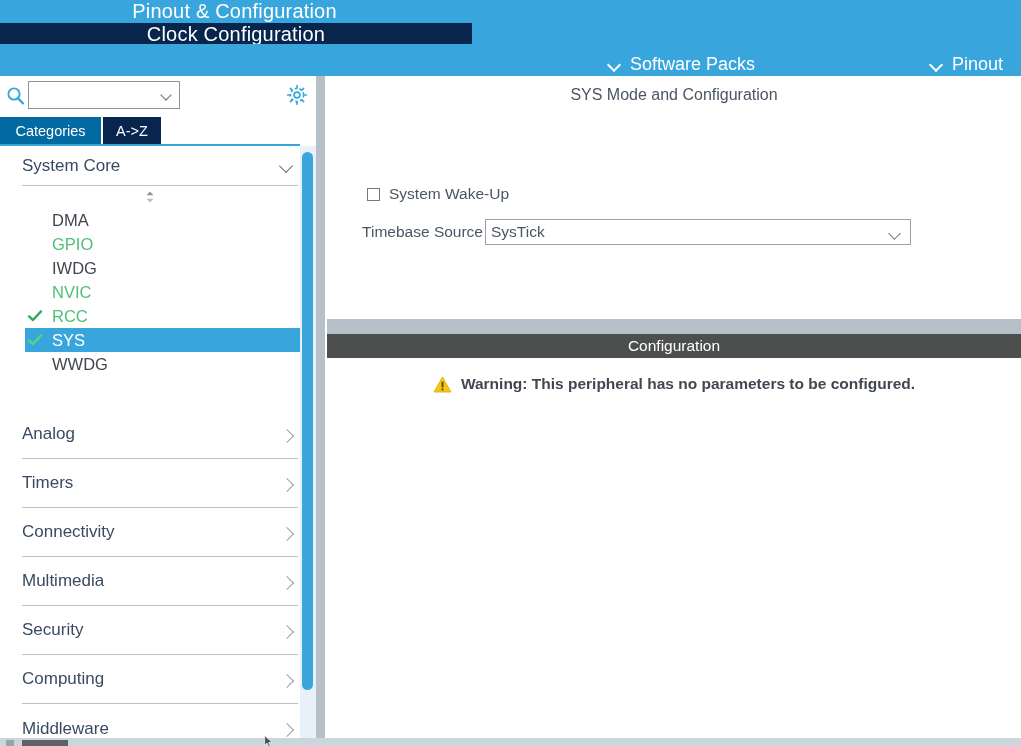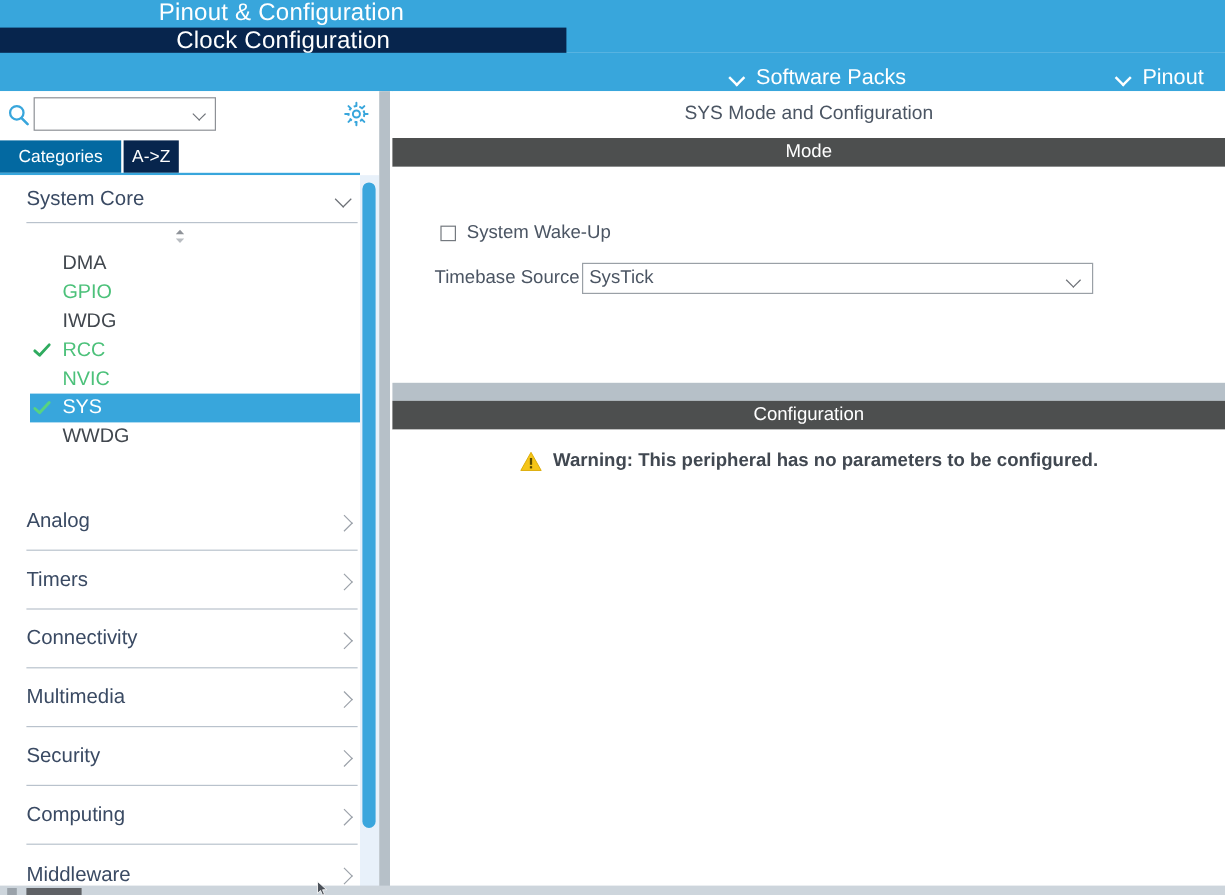--- a/index.html
+++ b/index.html
@@ -106,21 +106,21 @@
     position: absolute; left: 0; top: 117px;
     width: 318px; height: 27px;
   }
   .subtab {
     position: absolute; top: 0; height: 27px;
     display: flex; align-items: center; justify-content: center;
     color: #ffffff; font-size: 14.5px;
     box-sizing: border-box;
   }
   .subtab.cats  { left: 0px;   width: 101px; background: #0369a1; }
-  .subtab.az    { left: 103px; width: 46px;  background: #07254d; }
+  .subtab.az    { left: 103px; width: 58px;  background: #07254d; }
   .subtabs-underline {
     position: absolute; left: 0; top: 144px;
     width: 300px; height: 2px;
     background: #38a6dc;
   }
 
   
   .listarea {
     position: absolute; left: 0; top: 146px;
     width: 318px; height: 600px;
@@ -442,30 +442,30 @@
 
       <div class="periph">
         <span class="pname" style="color:#4cc17a">GPIO</span>
       </div>
 
       <div class="periph">
         <span class="pname" style="color:#41474e">IWDG</span>
       </div>
 
       <div class="periph">
+        <span class="pname" style="color:#4cc17a">NVIC</span>
+      </div>
+
+      <div class="periph">
         <span class="chk">
           <svg width="16" height="16" viewBox="0 0 16 16">
             <path d="M2 8.4 L6 12 L14 3.4" fill="none" stroke="#2fab5f" stroke-width="2.4" stroke-linecap="round" stroke-linejoin="round"></path>
           </svg>
         </span>
         <span class="pname" style="color:#4cc17a">RCC</span>
-      </div>
-
-      <div class="periph">
-        <span class="pname" style="color:#4cc17a">NVIC</span>
       </div>
 
       <div class="periph sel">
         <span class="chk">
           <svg width="16" height="16" viewBox="0 0 16 16">
             <path d="M2 8.4 L6 12 L14 3.4" fill="none" stroke="#58d47f" stroke-width="2.4" stroke-linecap="round" stroke-linejoin="round"></path>
           </svg>
         </span>
         <span class="pname">SYS</span>
       </div>
@@ -511,23 +511,20 @@
 
   <div class="vscroll-track"></div>
   <div class="vscroll-thumb"></div>
   <div class="leftpanel-edge"></div>
   <div class="leftpanel-edge2"></div>
 
   <div class="rightpanel">
 
     <div class="rp-title">SYS Mode and Configuration</div>
 
-    <div class="bar-header bar-mode">
-      <span>Mode</span>
-    </div>
 
     <div class="mode-body">
 
 
       <div class="field-row row-wake">
         <span class="checkbox"></span>
         <span class="fld-label">System Wake-Up</span>
       </div>
 
       <div class="field-row row-timebase">

